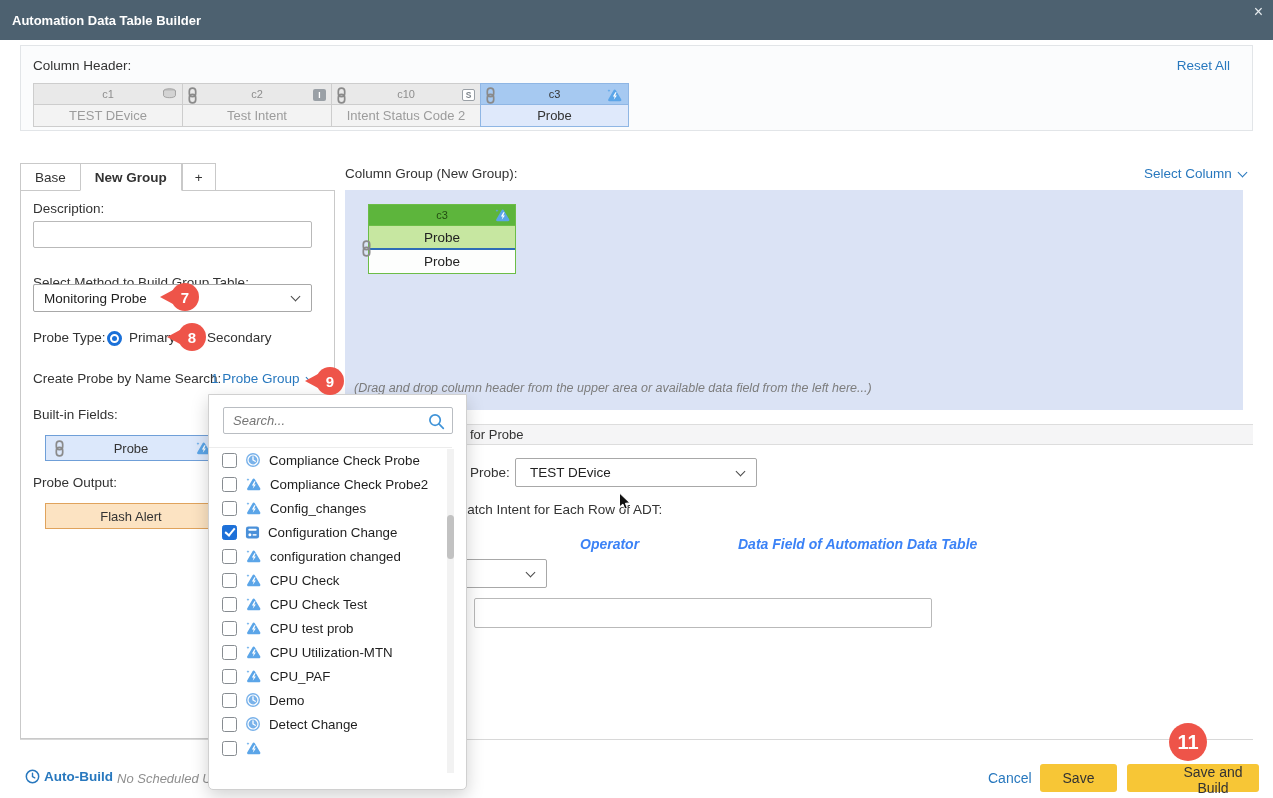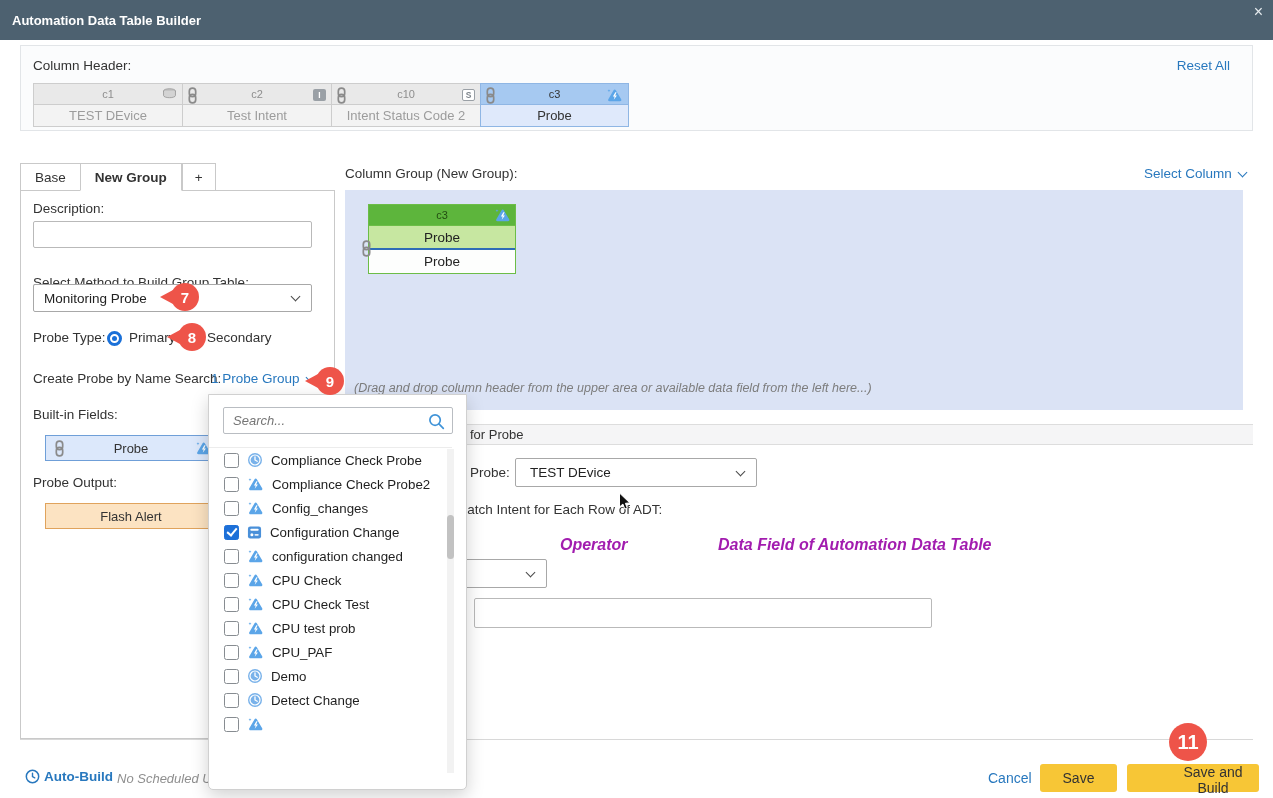--- a/index.html
+++ b/index.html
@@ -61,21 +61,21 @@
   .blue-panel { position:absolute; left:345px; top:190px; width:898px; height:220px; background:#dbe3f5; }
   .group-table { position:absolute; left:368px; top:204px; width:148px; border:1px solid #6cbd47; }
   .gt-head { position:relative; height:20px; background:#5db53c; display:flex; align-items:center; justify-content:center; font-size:11px; color:#234d12; }
   .gt-head .cornic { position:absolute; right:4px; top:3px; }
   .gt-row1 { height:23px; background:#c7e7a1; border-top:1px solid #6cbd47; display:flex; align-items:center; justify-content:center; font-size:13.5px; color:#222; cursor:grab; }
   .gt-div { height:0; border-top:2px solid #2e6db6; }
   .gt-row2 { height:23px; background:#fdfefd; display:flex; align-items:center; justify-content:center; font-size:13.5px; color:#222; cursor:grab; }
   .gt-chain { position:absolute; left:361px; top:240px; z-index:3; }
   .hint { position:absolute; left:354px; top:381px; font-size:12.5px; font-style:italic; color:#7d7d7d; white-space:nowrap; }
   .section-bar { position:absolute; left:337px; top:424px; width:916px; height:21px; background:#f5f5f6; border-top:1px solid #ddd; border-bottom:1px solid #ddd; font-size:13px; color:#333; line-height:19px; padding-left:133px; }
-  .it-hd { position:absolute; font-size:16px; font-style:italic; font-weight:700; color:#a21caf; white-space:nowrap; }
+  .it-hd { position:absolute; font-size:14px; font-style:italic; font-weight:700; color:#3b82f6; white-space:nowrap;margin-left:20px; }
 
   
   .footer-divider { position:absolute; left:20px; top:739px; width:1233px; border-top:1px solid #d8d8d8; }
   .autobuild { position:absolute; left:25px; top:769px; display:flex; align-items:center; gap:4px; cursor:pointer; }
   .autobuild span { color:#2878be; font-size:13.5px; font-weight:700; }
   .schednote { position:absolute; left:117px; top:771px; font-size:13px; font-style:italic; color:#8f8f8f; white-space:nowrap; }
   .cancel { position:absolute; left:988px; top:770px; font-size:14px; color:#2878be; cursor:pointer; }
   .ybtn { position:absolute; top:764px; height:28px; background:#f7c636; border:none; border-radius:3px; font-size:14px; color:#333; font-family:"Liberation Sans",sans-serif; cursor:pointer; }
   .ybtn.save { left:1040px; width:77px; }
   .ybtn.build { left:1127px; width:132px;padding-left:40px; }
@@ -85,21 +85,21 @@
   .badge::before { content:""; position:absolute; left:-11px; top:7px; border-top:7px solid transparent; border-bottom:7px solid transparent; border-right:13px solid #ee5449; }
   .badge.big { width:38px; height:38px; font-size:20px; }
   .badge.big::before { display:none; }
 
   
   .pd-panel { position:absolute; left:208px; top:394px; width:259px; height:396px; background:#fff; border:1px solid #d0d0d0; border-radius:0 0 5px 5px; box-shadow:0 6px 18px rgba(0,0,0,.18); z-index:50; }
   .pd-search { position:absolute; left:14px; top:12px; width:230px; height:27px; border:1px solid #b9bdc2; border-radius:2px; background:#fff; }
   .pd-search input { width:100%; height:100%; border:none; outline:none; padding:0 30px 0 9px; font-size:13px; font-style:italic; color:#555; font-family:"Liberation Sans",sans-serif; background:transparent; }
   .pd-search .mag { position:absolute; right:7px; top:5px; }
   .pd-list { position:absolute; left:0; top:52px; width:243px; height:330px; overflow:hidden; border-top:1px solid #ececec; }
-  .pd-item { height:24px; display:flex; align-items:center; gap:8px; cursor:pointer;margin-left:15px; }
+  .pd-item { height:24px; display:flex; align-items:center; padding-left:13px; gap:8px; cursor:pointer; }
   .pd-item .cb { width:15px; height:15px; border:1.5px solid #878c91; border-radius:2.5px; background:#fff; flex:0 0 auto; position:relative; cursor:pointer; }
   .pd-item.checked .cb { background:#1d70d8; border-color:#1d70d8; }
   .pd-item.checked .cb::after { content:""; position:absolute; left:3.5px; top:0.5px; width:4px; height:8px; border-right:2px solid #fff; border-bottom:2px solid #fff; transform:rotate(40deg); }
   .pd-item .lbl { font-size:13.3px; color:#1f1f1f; white-space:nowrap; }
   .pd-track { position:absolute; left:238px; top:54px; width:7px; height:324px; background:#f2f2f2; }
   .pd-thumb { position:absolute; left:238px; top:120px; width:7px; height:44px; background:#c2c2c2; border-radius:4px; cursor:grab; }
 
   .icon { display:inline-block; line-height:0; }
   .cursor { position:absolute; left:618px; top:492px; z-index:100; pointer-events:none; }
 </style>
@@ -350,20 +350,29 @@
             </svg></span>
           <span class="lbl">CPU test prob</span>
         </div>
         <div class="pd-item">
           <span class="cb"></span>
           <span class="icon"><svg width="17" height="15" viewBox="0 0 18 16">
               <path d="M10.4 2.4 16.1 12c.6 1-.1 2.2-1.3 2.2H3.7c-1.2 0-1.9-1.2-1.3-2.2L8 2.4c.55-.95 1.85-.95 2.4 0z" fill="#5ba5e8"></path>
               <path d="M9.9 4.6 7.3 9.1h1.9l-1 3.5 3.4-4.7H9.7l1.5-3.3z" fill="#fff"></path>
               <path d="M3.1 1.2l.5 1.1 1.1.5-1.1.5-.5 1.1-.5-1.1-1.1-.5 1.1-.5z" fill="#5ba5e8"></path>
             </svg></span>
+          <span class="lbl">CPU Utilization-MTN</span>
+        </div>
+        <div class="pd-item">
+          <span class="cb"></span>
+          <span class="icon"><svg width="17" height="15" viewBox="0 0 18 16">
+              <path d="M10.4 2.4 16.1 12c.6 1-.1 2.2-1.3 2.2H3.7c-1.2 0-1.9-1.2-1.3-2.2L8 2.4c.55-.95 1.85-.95 2.4 0z" fill="#5ba5e8"></path>
+              <path d="M9.9 4.6 7.3 9.1h1.9l-1 3.5 3.4-4.7H9.7l1.5-3.3z" fill="#fff"></path>
+              <path d="M3.1 1.2l.5 1.1 1.1.5-1.1.5-.5 1.1-.5-1.1-1.1-.5 1.1-.5z" fill="#5ba5e8"></path>
+            </svg></span>
           <span class="lbl">CPU_PAF</span>
         </div>
         <div class="pd-item">
           <span class="cb"></span>
           <span class="icon"><svg width="16" height="16" viewBox="0 0 16 16">
               <circle cx="8" cy="8" r="7" fill="#79b2ea"></circle>
               <circle cx="8" cy="8" r="5" fill="none" stroke="#fff" stroke-width="1.2"></circle>
               <path d="M8 5v3l2.2 1.3" stroke="#fff" stroke-width="1.3" fill="none" stroke-linecap="round"></path>
             </svg></span>
           <span class="lbl">Demo</span>

